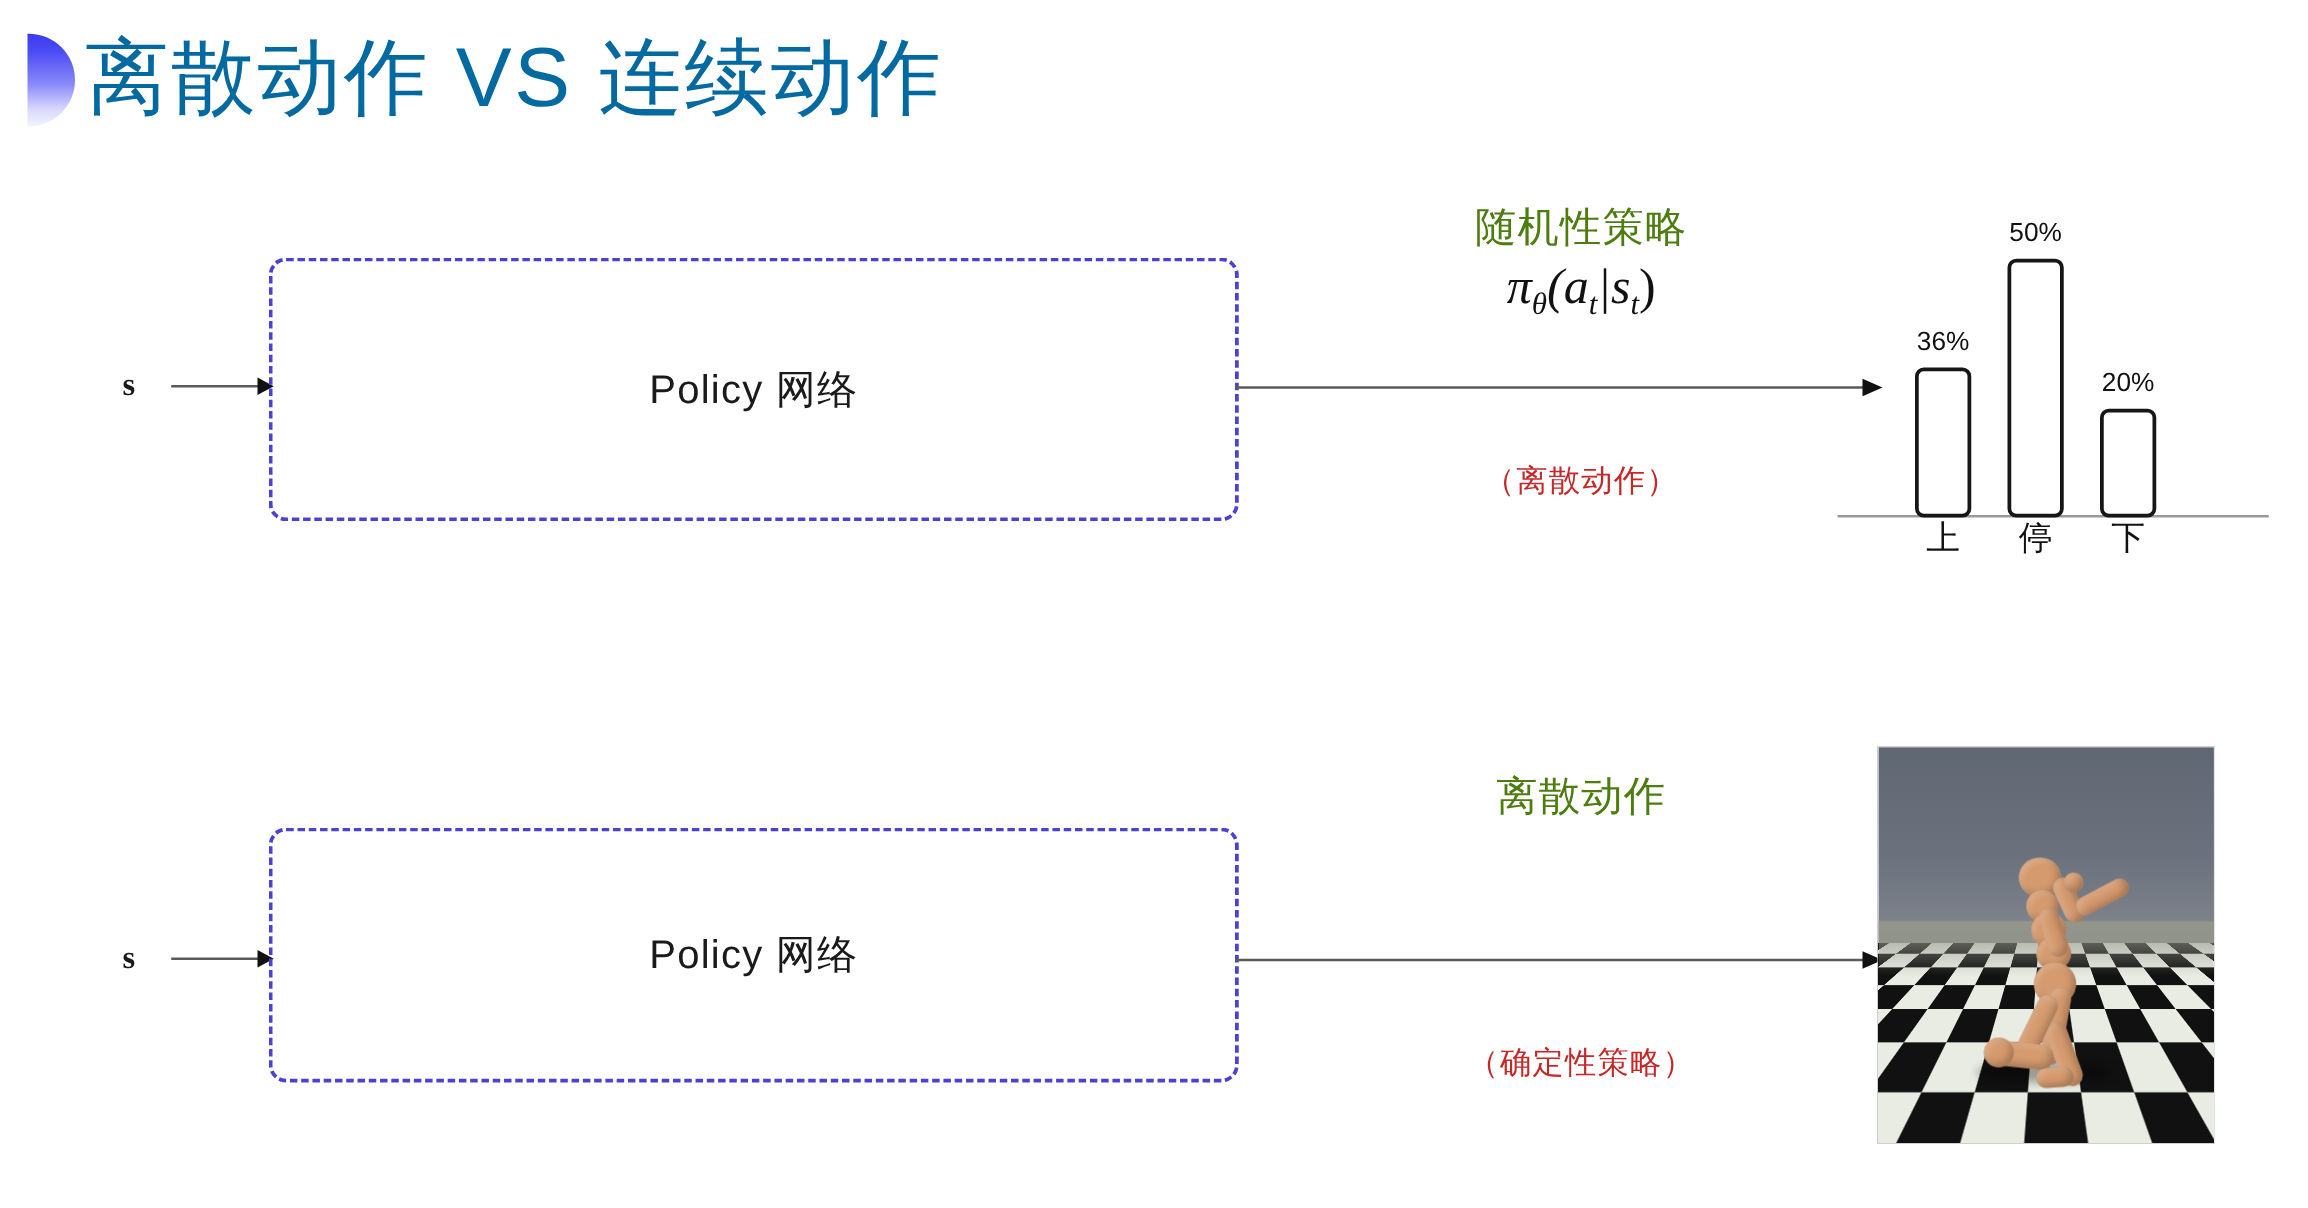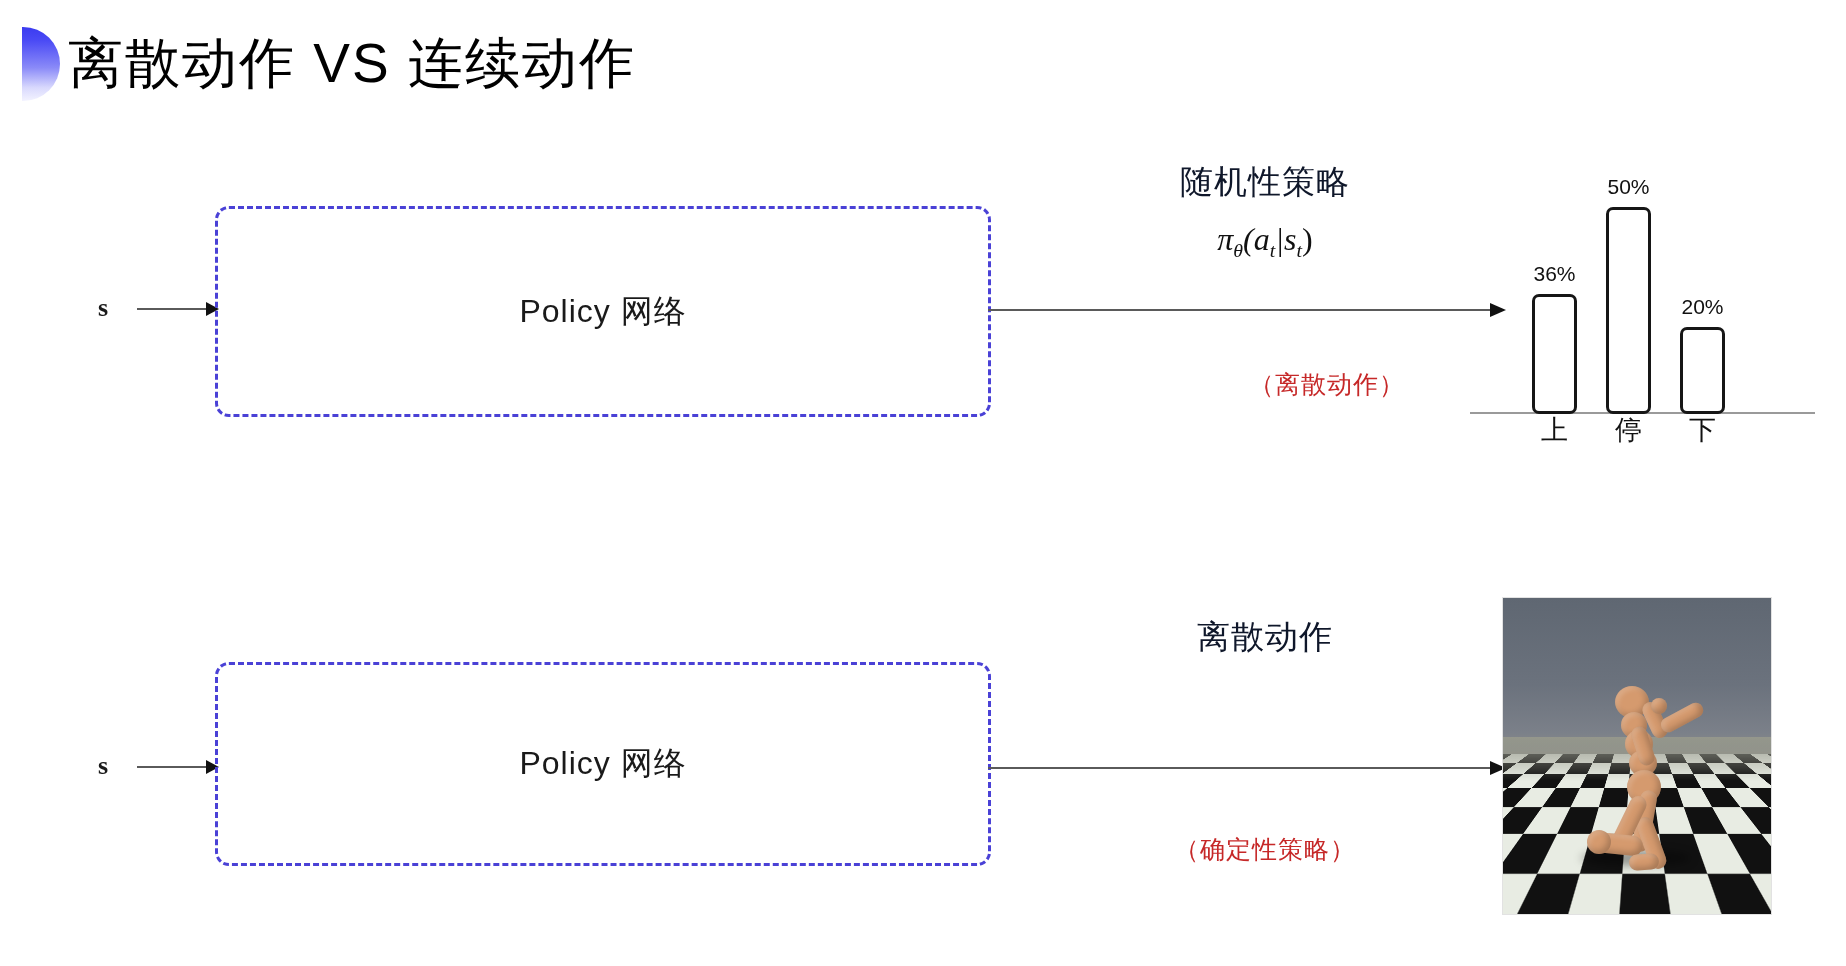--- a/index.html
+++ b/index.html
@@ -12,21 +12,21 @@
   .slide{position:absolute;inset:0;background:#fff;}
 
   
   .title-deco{
     position:absolute;left:22px;top:27px;width:38px;height:74px;
     border-radius:0 74px 74px 0;
     background:linear-gradient(to bottom,#3b3bf0 0%,#4a4af5 18%,#8a8af8 55%,#d9d9fd 82%,#f3f3ff 100%);
   }
   .title-text{
     position:absolute;left:68px;top:26px;
-    font-size:55px;line-height:74px;color:#000000;
+    font-size:67px;line-height:74px;color:#0369a1;
     letter-spacing:2px;white-space:nowrap;
     font-family:"Liberation Sans","DejaVu Sans",sans-serif;
   }
 
   
   .row{position:absolute;left:0;width:1846px;}
   .row-discrete{top:0;height:490px;}
   .row-continuous{top:460px;height:506px;}
 
   
@@ -68,25 +68,25 @@
   .long-arrow .head{
     position:absolute;right:0;top:0;width:0;height:0;
     border-left:16px solid #111;
     border-top:7px solid transparent;
     border-bottom:7px solid transparent;
   }
 
   
   .ann{position:absolute;text-align:center;}
   .ann-title{
-    font-size:33px;color:#0f172a;white-space:nowrap;letter-spacing:1px;
+    font-size:33px;color:#4d7c0f;white-space:nowrap;letter-spacing:1px;
     font-family:"Liberation Sans","DejaVu Sans",sans-serif;
   }
   .ann-formula{
-    font-size:32px;color:#111;white-space:nowrap;margin-top:16px;
+    font-size:40px;color:#111;white-space:nowrap;
     font-family:"Liberation Serif","DejaVu Serif",serif;font-style:italic;text-align:center;
   }
   .ann-formula .sub{font-size:0.62em;vertical-align:sub;font-style:italic;}
   .ann-formula .paren{font-style:normal;}
   .ann-red{
     font-size:25px;color:#c62828;white-space:nowrap;letter-spacing:1px;
     font-family:"Liberation Sans","DejaVu Sans",sans-serif;
   }
 
   
@@ -167,21 +167,21 @@
       <div class="head"></div>
     </div>
 
     <div class="ann" style="left:1125px;top:160px;width:280px;">
       <div class="ann-title">随机性策略</div>
       <div class="ann-formula">
         <span>π</span><span class="sub">θ</span><span>(a</span><span class="sub">t</span><span>|s</span><span class="sub">t</span><span class="paren">)</span>
       </div>
     </div>
 
-    <div class="ann-red" style="position:absolute;left:1125px;top:368px;width:280px;text-align:right;">（离散动作）</div>
+    <div class="ann-red" style="position:absolute;left:1125px;top:368px;width:280px;text-align:center;">（离散动作）</div>
 
     <div class="chart" style="left:1470px;top:110px;width:345px;height:338px;">
 
       <div class="chart-axis"></div>
 
       <div class="bar-wrap" style="left:62px;width:45px;height:250px;">
         <div class="bar" style="height:120px;"></div>
         <div class="bar-value" style="bottom:128px;">36%</div>
         <div class="bar-cat">上</div>
       </div>

